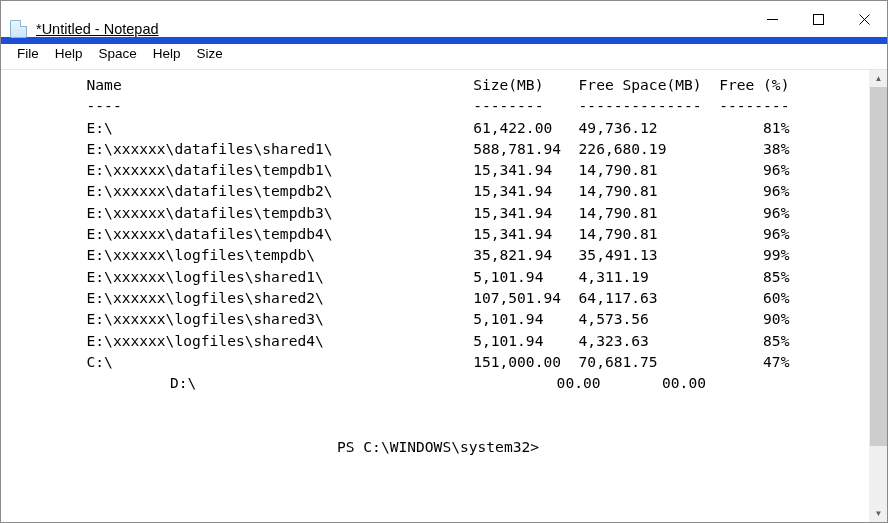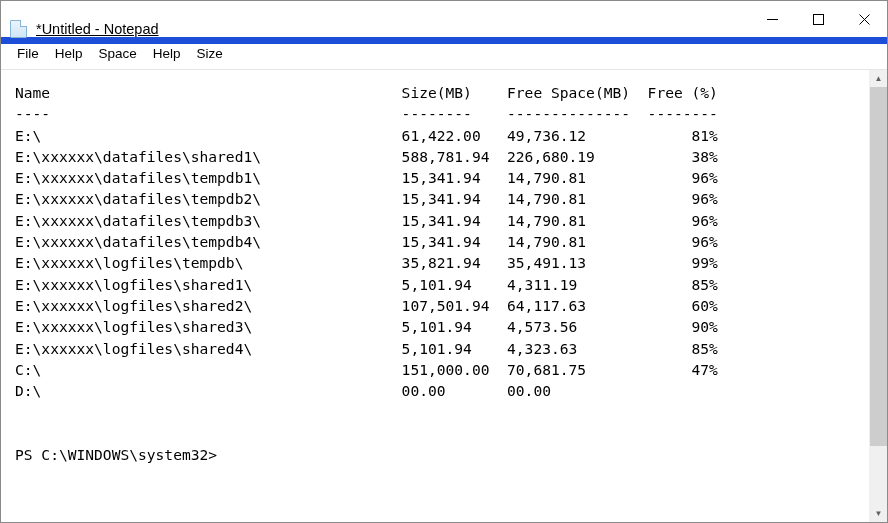--- a/index.html
+++ b/index.html
@@ -111,27 +111,28 @@
     position: relative;
   }
   .editor {
     flex: 1 1 auto;
     overflow: hidden;
     padding: 4px 0 0 6px;
     box-sizing: border-box;
     background: #ffffff;
   }
   pre.content {
-    margin: 8px;
+    margin: 0;
     font-family: "DejaVu Sans Mono", monospace;
     font-size: 14.6px;
     line-height: 21.3px;
     color: #000000;
     white-space: pre;
     letter-spacing: 0px;
+    text-align: center;
   }
   
   .vscroll {
     width: 17px;
     flex: 0 0 auto;
     background: #f0f0f0;
     border-left: 1px solid #f0f0f0;
     display: flex;
     flex-direction: column;
     position: relative;

